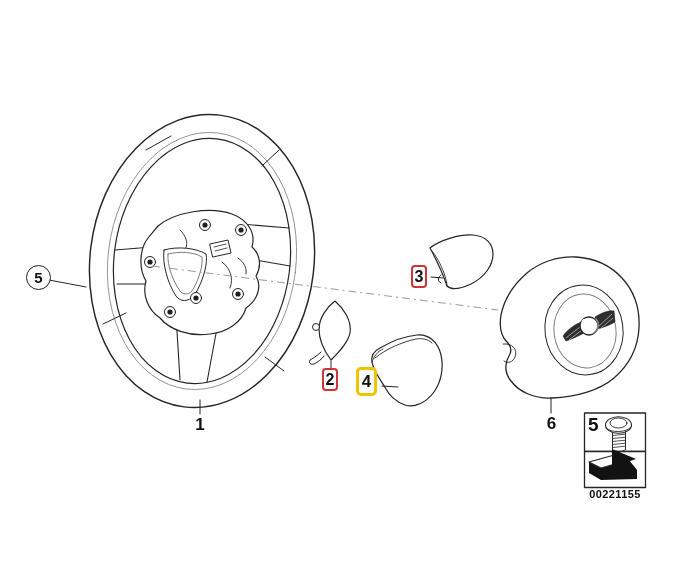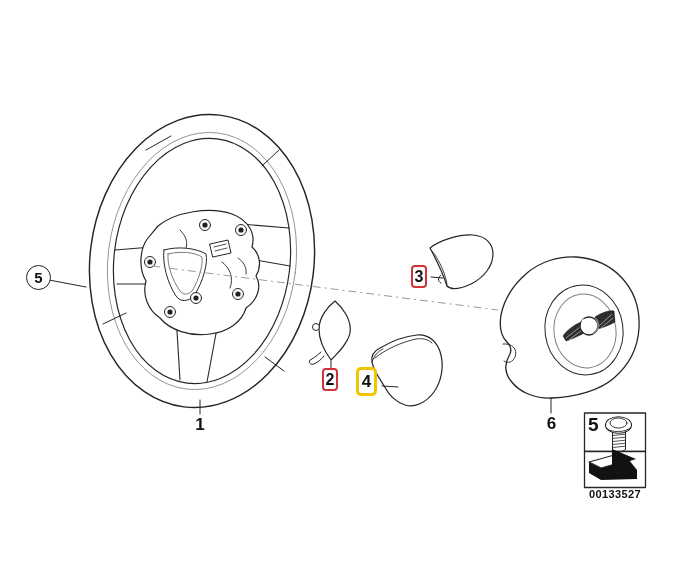--- a/index.html
+++ b/index.html
@@ -159,14 +159,14 @@
   <div class="callout box box-red" style="left:411px;top:265px;">3</div>
 
   <div class="callout box box-yellow" style="left:356px;top:367px;">4</div>
 
   <div class="callout circled" style="left:26px;top:265px;">5</div>
 
   <div class="callout plain" style="left:544px;top:415px;width:15px;">6</div>
 
   <div class="legend-num" style="left:588px;top:415px;">5</div>
 
-  <div class="part-number" style="left:581px;top:489px;width:68px;">00133527</div>
+  <div class="part-number" style="left:581px;top:489px;width:68px;">00221155</div>
 </div>
 
 </body></html>

